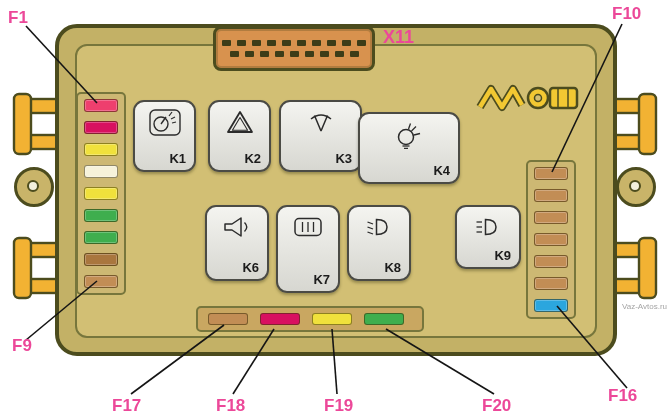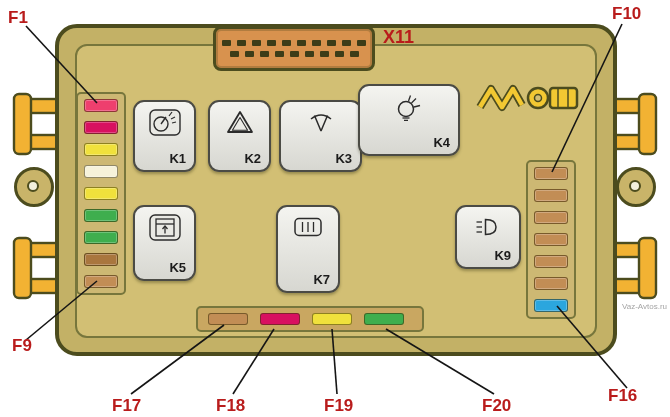--- a/index.html
+++ b/index.html
@@ -1,20 +1,20 @@
 <!DOCTYPE html>
 <html><head>
 <meta charset="utf-8">
 <style>
   * { box-sizing: border-box; margin: 0; padding: 0; }
   body { background: #ffffff; }
   .stage { position: relative; width: 670px; height: 417px; background: #ffffff;
            font-family: "Liberation Sans", sans-serif; overflow: hidden; }
 
-  .label { position: absolute; font-weight: bold; font-size: 17px; color: #b91c1c; z-index: 6; }
+  .label { position: absolute; font-weight: bold; font-size: 17px; color: #ec4899; z-index: 6; }
   .x11   { font-size: 18px; text-align: center; }
 
   .box   { position: absolute; left: 55px; top: 24px; width: 562px; height: 332px;
            background: #c3b166; border: 4px solid #4c4c1e; border-radius: 22px; z-index: 1; }
   .panel { position: absolute; left: 16px; top: 16px; right: 16px; bottom: 14px;
            background: #d2bf74; border: 2px solid #77763c; border-radius: 12px; }
 
   .connector { position: absolute; left: 213px; top: 26px; width: 162px; height: 45px;
            background: #d8924e; border: 3px solid #4c4c1e; border-radius: 8px; z-index: 3;
            display: flex; flex-direction: column; justify-content: center; gap: 5px;
@@ -177,50 +177,56 @@
     </svg>
     <span class="rlabel">K2</span>
   </div>
   <div class="relay" style="left:279px;top:100px;width:83px;height:72px">
     <svg class="icon" width="30" height="26" viewBox="0 0 30 26">
       <path d="M15 22 L8.5 6.5 M15 22 L21.5 6.5" fill="none" stroke="#2b2b2b" stroke-width="1.5"></path>
       <path d="M5 10 Q15 2 25 10" fill="none" stroke="#2b2b2b" stroke-width="1.5"></path>
     </svg>
     <span class="rlabel">K3</span>
   </div>
-  <div class="relay" style="left:358px;top:84px;width:102px;height:72px">
+  <div class="relay" style="left:358px;top:112px;width:102px;height:72px">
     <svg class="icon" width="34" height="28" viewBox="0 0 34 28">
       <circle cx="14" cy="16" r="7.5" fill="none" stroke="#2b2b2b" stroke-width="1.5"></circle>
       <line x1="19.5" y1="10" x2="24" y2="5.5" stroke="#2b2b2b" stroke-width="1.3"></line>
       <line x1="22" y1="14" x2="28" y2="12.5" stroke="#2b2b2b" stroke-width="1.3"></line>
       <line x1="16.5" y1="8" x2="18.5" y2="2.5" stroke="#2b2b2b" stroke-width="1.3"></line>
       <line x1="10.5" y1="25" x2="17.5" y2="25" stroke="#2b2b2b" stroke-width="1.3"></line>
       <line x1="12" y1="27.4" x2="16" y2="27.4" stroke="#2b2b2b" stroke-width="1.3"></line>
     </svg>
     <span class="rlabel">K4</span>
   </div>
 
-  <div class="relay" style="left:133px;top:205px;width:63px;height:76px">
-    <svg class="icon" width="32" height="27" viewBox="0 0 32 27">
-      <rect x="1" y="1" width="30" height="25" rx="5" fill="#e9e9e4" stroke="#2b2b2b" stroke-width="1.4"></rect>
-      <rect x="7" y="5" width="18" height="17" fill="none" stroke="#2b2b2b" stroke-width="1.3"></rect>
-      <line x1="7" y1="10" x2="25" y2="10" stroke="#2b2b2b" stroke-width="1.3"></line>
-      <line x1="16" y1="19.5" x2="16" y2="12.5" stroke="#2b2b2b" stroke-width="1.3"></line>
-      <path d="M13.5 15 L16 12 L18.5 15" fill="none" stroke="#2b2b2b" stroke-width="1.3"></path>
-    </svg>
-    <span class="rlabel">K5</span>
+  <div class="relay" style="left:205px;top:205px;width:64px;height:76px">
+    <svg class="icon" width="30" height="26" viewBox="0 0 30 26">
+      <path d="M3 10 h7 l9 -6 v18 l-9 -6 H3 Z" fill="none" stroke="#2b2b2b" stroke-width="1.5" stroke-linejoin="round"></path>
+      <path d="M22.5 8.5 q4.5 4.5 0 9" fill="none" stroke="#2b2b2b" stroke-width="1.4"></path>
+    </svg>
+    <span class="rlabel">K6</span>
   </div>
   <div class="relay" style="left:276px;top:205px;width:64px;height:88px">
     <svg class="icon" width="30" height="26" viewBox="0 0 30 26">
       <rect x="2" y="4.5" width="26" height="17" rx="4" fill="none" stroke="#2b2b2b" stroke-width="1.5"></rect>
       <line x1="9.5" y1="8" x2="9.5" y2="18" stroke="#2b2b2b" stroke-width="1.3"></line>
       <line x1="15" y1="8" x2="15" y2="18" stroke="#2b2b2b" stroke-width="1.3"></line>
       <line x1="20.5" y1="8" x2="20.5" y2="18" stroke="#2b2b2b" stroke-width="1.3"></line>
     </svg>
     <span class="rlabel">K7</span>
+  </div>
+  <div class="relay" style="left:347px;top:205px;width:64px;height:76px">
+    <svg class="icon" width="30" height="26" viewBox="0 0 30 26">
+      <path d="M12.5 5.5 q10.5 0 10.5 7.5 q0 7.5 -10.5 7.5 Z" fill="none" stroke="#2b2b2b" stroke-width="1.5"></path>
+      <line x1="3.5" y1="8" x2="9" y2="10" stroke="#2b2b2b" stroke-width="1.3"></line>
+      <line x1="3.5" y1="13" x2="9" y2="15" stroke="#2b2b2b" stroke-width="1.3"></line>
+      <line x1="3.5" y1="18" x2="9" y2="20" stroke="#2b2b2b" stroke-width="1.3"></line>
+    </svg>
+    <span class="rlabel">K8</span>
   </div>
   <div class="relay" style="left:455px;top:205px;width:66px;height:64px">
     <svg class="icon" width="30" height="26" viewBox="0 0 30 26">
       <path d="M12.5 5.5 q10.5 0 10.5 7.5 q0 7.5 -10.5 7.5 Z" fill="none" stroke="#2b2b2b" stroke-width="1.5"></path>
       <line x1="3.5" y1="8" x2="9" y2="8" stroke="#2b2b2b" stroke-width="1.3"></line>
       <line x1="3.5" y1="13" x2="9" y2="13" stroke="#2b2b2b" stroke-width="1.3"></line>
       <line x1="3.5" y1="18" x2="9" y2="18" stroke="#2b2b2b" stroke-width="1.3"></line>
     </svg>
     <span class="rlabel">K9</span>
   </div>

